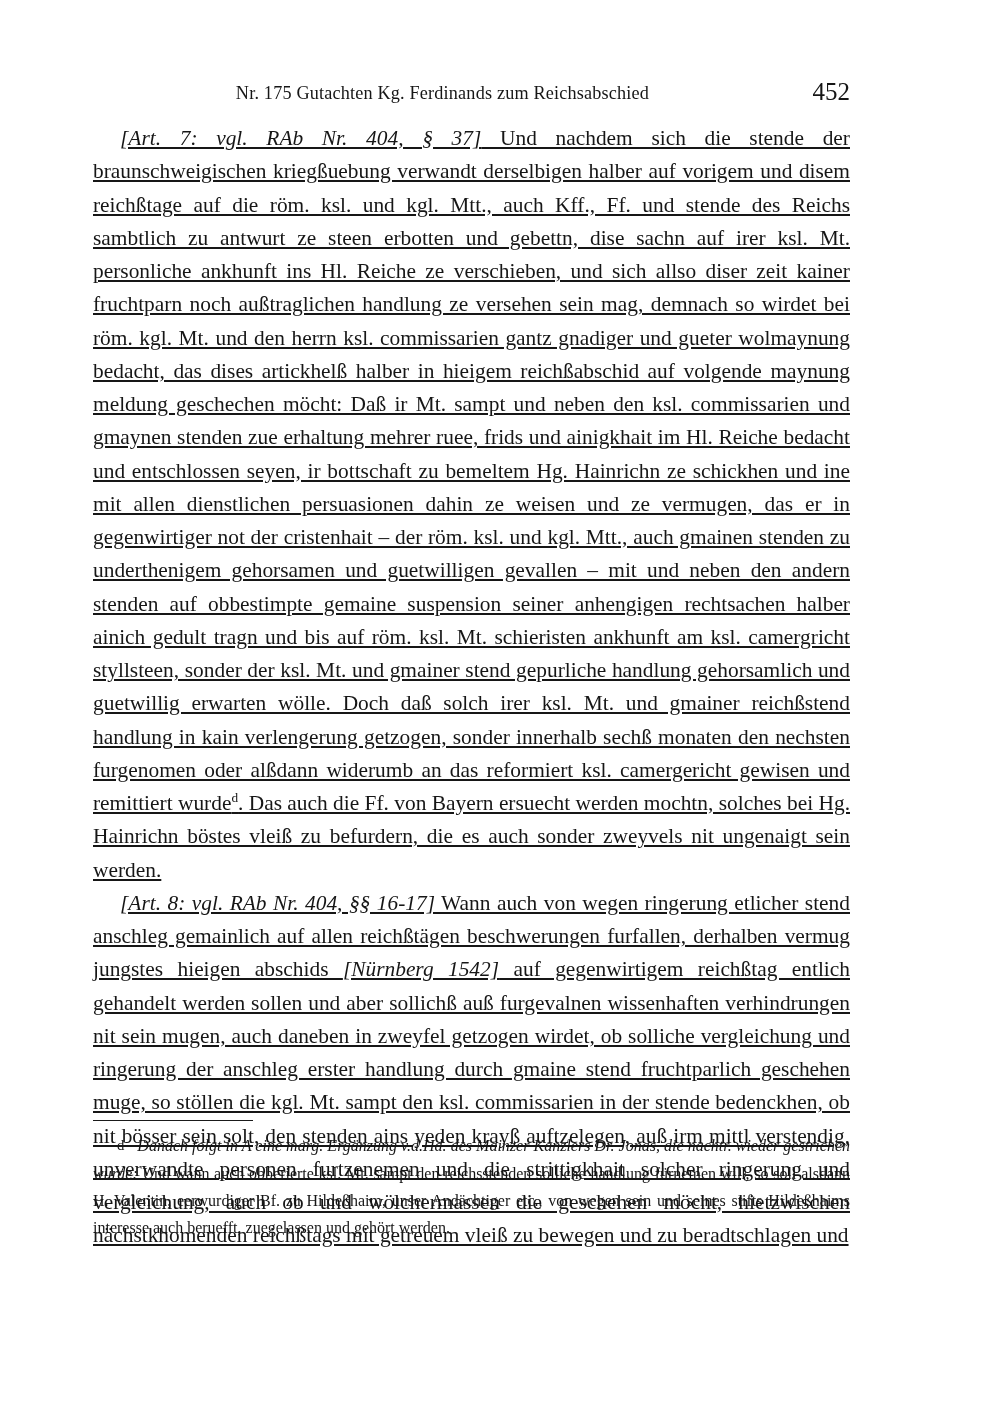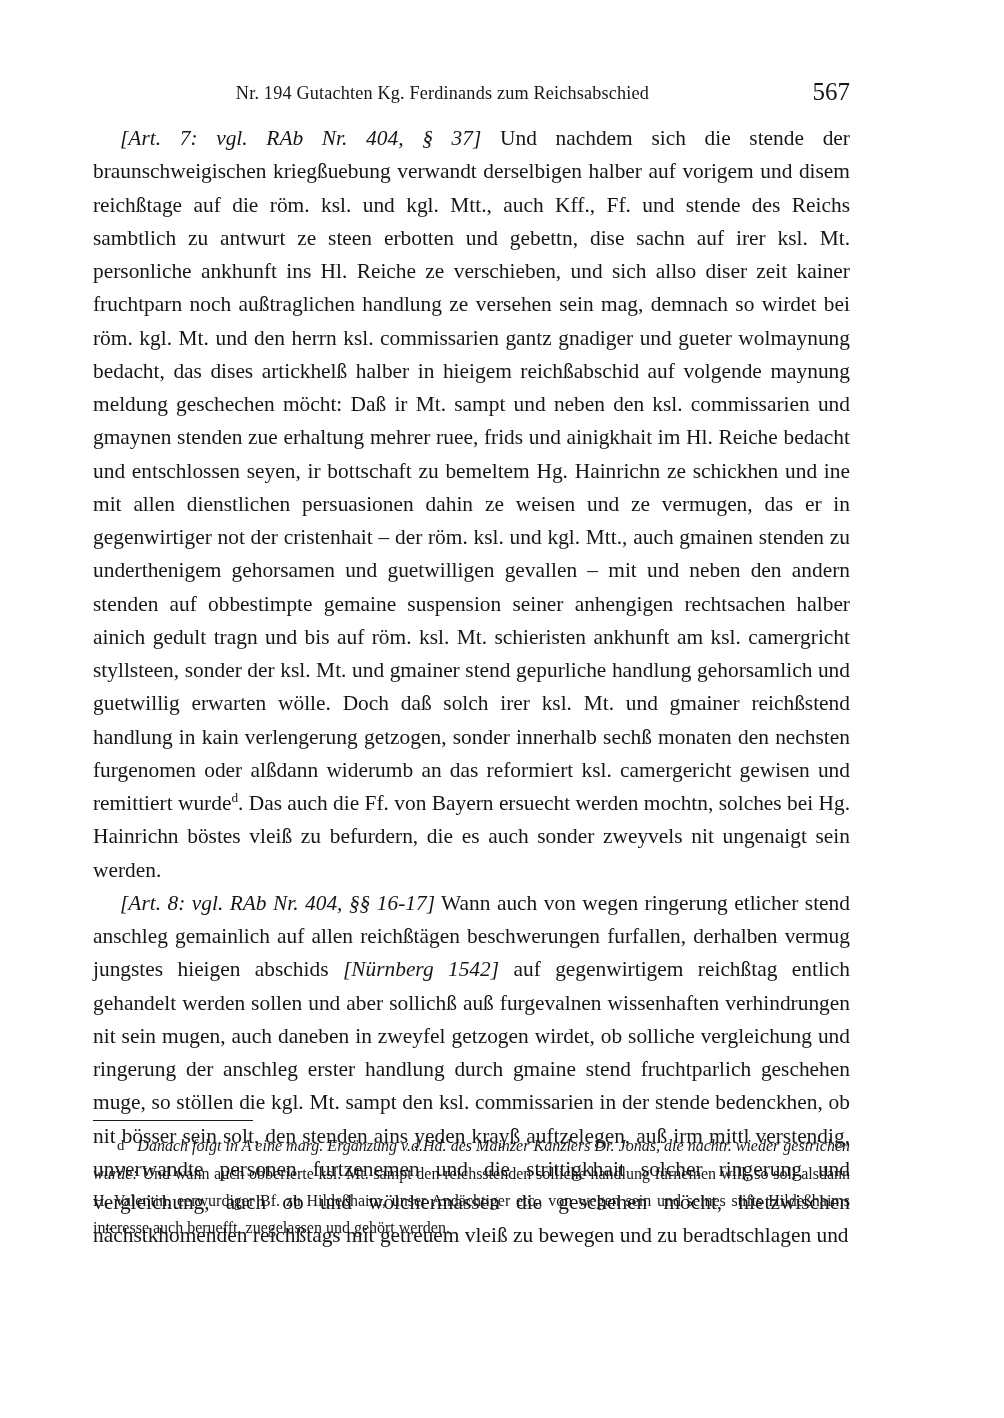--- a/index.html
+++ b/index.html
@@ -50,20 +50,21 @@
     line-height: 30px;
     text-align: right;
   }
 
   
   .body-block {
     position: absolute;
     left: 93px;
     top: 122px;
     width: 757px;
+    text-decoration: underline;
   }
 
   p.para {
     margin: 0;
     text-align: justify;
     text-align-last: left;
     font-size: 21.4px;
     line-height: 33.25px;
     text-indent: 27px;
     hyphens: manual;
@@ -109,22 +110,22 @@
     display: inline-block;
     width: 13px;
   }
 </style>
 </head>
 <body>
 
 <div class="page">
 
   <div class="running-head">
-    <div class="running-head-title">Nr. 194 Gutachten Kg. Ferdinands zum Reichsabschied</div>
-    <div class="running-head-folio">567</div>
+    <div class="running-head-title">Nr. 175 Gutachten Kg. Ferdinands zum Reichsabschied</div>
+    <div class="running-head-folio">452</div>
   </div>
 
   <div class="body-block">
 
     <p class="para"><span class="ed">[Art. 7: vgl. RAb Nr. 404, § 37]</span><span> Und nachdem sich die stende der braunschweigischen kriegßuebung verwandt derselbigen halber auf vorigem und disem reichßtage auf die röm. ksl. und kgl. Mtt., auch Kff., Ff. und stende des Reichs sambtlich zu antwurt ze steen erbotten und gebettn, dise sachn auf irer ksl. Mt. personliche ankhunft ins Hl. Reiche ze verschieben, und sich allso diser zeit kainer fruchtparn noch außtraglichen handlung ze versehen sein mag, demnach so wirdet bei röm. kgl. Mt. und den herrn ksl. commissarien gantz gnadiger und gueter wolmaynung bedacht, das dises artickhelß halber in hieigem reichßabschid auf volgende maynung meldung geschechen möcht: Daß ir Mt. sampt und neben den ksl. commissarien und gmaynen stenden zue erhaltung mehrer ruee, frids und ainigkhait im Hl. Reiche bedacht und entschlossen seyen, ir bottschaft zu bemeltem Hg. Hainrichn ze schickhen und ine mit allen dienstlichen persuasionen dahin ze weisen und ze vermugen, das er in gegenwirtiger not der cristenhait – der röm. ksl. und kgl. Mtt., auch gmainen stenden zu underthenigem gehorsamen und guetwilligen gevallen – mit und neben den andern stenden auf obbestimpte gemaine suspension seiner anhengigen rechtsachen halber ainich gedult tragn und bis auf röm. ksl. Mt. schieristen ankhunft am ksl. camergricht styllsteen, sonder der ksl. Mt. und gmainer stend gepurliche handlung gehorsamlich und guetwillig erwarten wölle. Doch daß solch irer ksl. Mt. und gmainer reichßstend handlung in kain verlengerung getzogen, sonder innerhalb sechß monaten den nechsten furgenomen oder alßdann widerumb an das reformiert ksl. camergericht gewisen und remittiert wurde</span><sup class="fn-ref">d</sup><span>. Das auch die Ff. von Bayern ersuecht werden mochtn, solches bei Hg. Hainrichn böstes vleiß zu befurdern, die es auch sonder zweyvels nit ungenaigt sein werden.</span></p>
 
     <p class="para"><span class="ed">[Art. 8: vgl. RAb Nr. 404, §§ 16-17]</span><span> Wann auch von wegen ringerung etlicher stend anschleg gemainlich auf allen reichßtägen beschwerungen furfallen, derhalben vermug jungstes hieigen abschids </span><span class="ed">[Nürnberg 1542]</span><span> auf gegenwirtigem reichßtag entlich gehandelt werden sollen und aber sollichß auß furgevalnen wissenhaften verhindrungen nit sein mugen, auch daneben in zweyfel getzogen wirdet, ob solliche vergleichung und ringerung der anschleg erster handlung durch gmaine stend fruchtparlich geschehen muge, so stöllen die kgl. Mt. sampt den ksl. commissarien in der stende bedenckhen, ob nit bösser sein solt, den stenden ains yeden krayß auftzelegen, auß irm mittl verstendig, unverwandte personen furtzenemen und die strittigkhait solcher ringerung und vergleichung, auch ob und wölchermassen die geschehen möcht, hietzwischen nächstkhomenden reichßtags mit getreuem vleiß zu bewegen und zu beradtschlagen und</span></p>
 
   </div>
 

